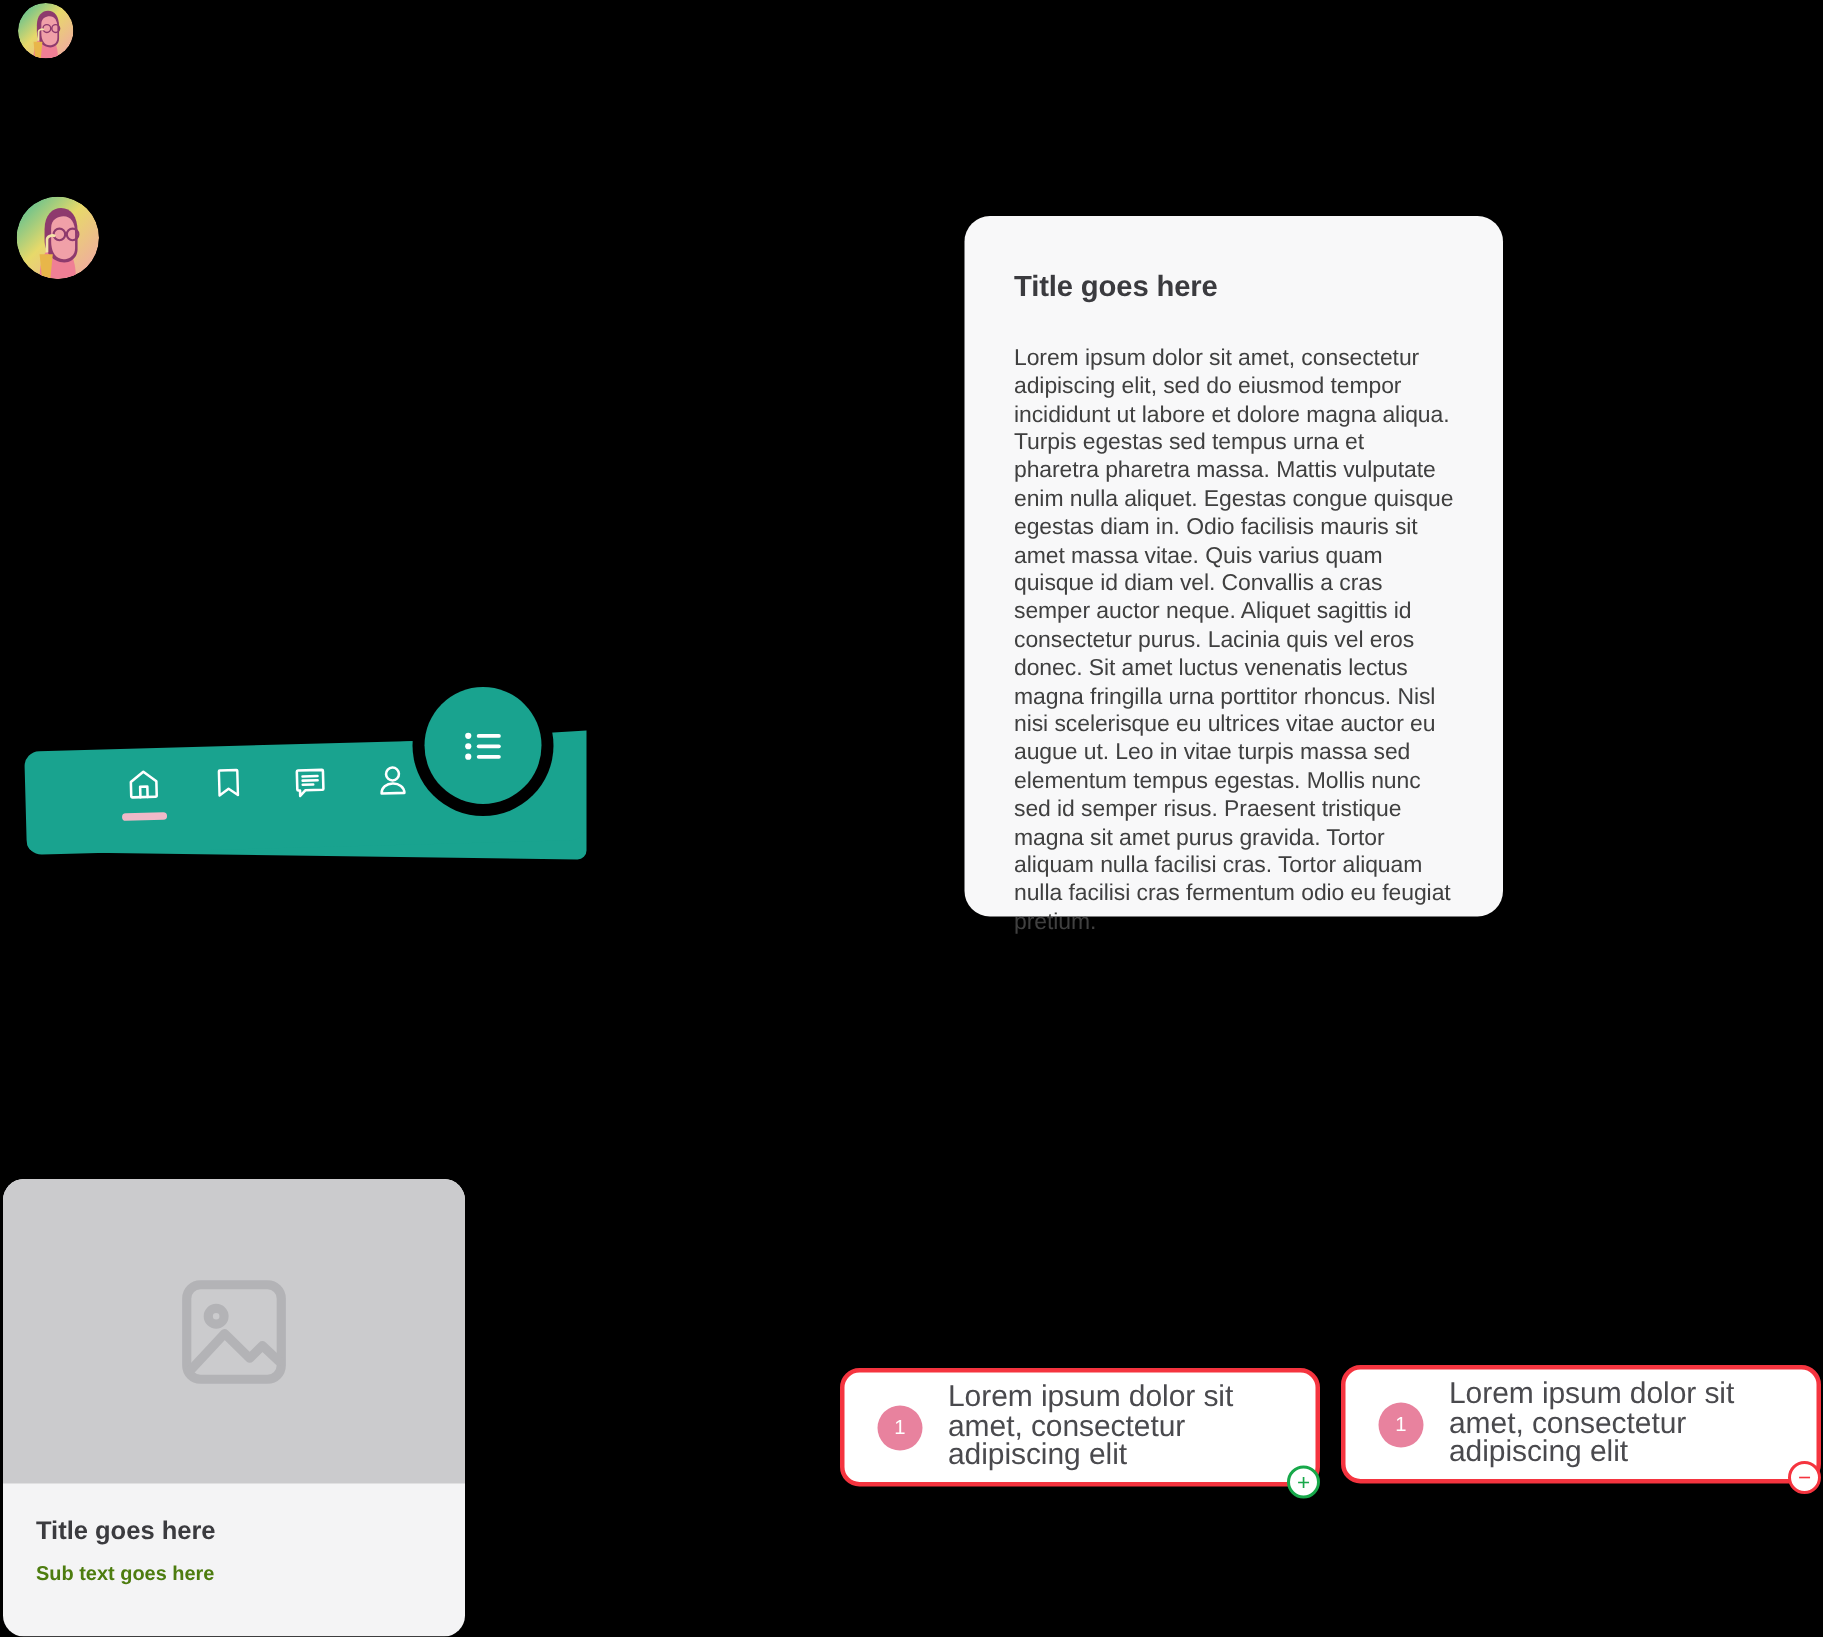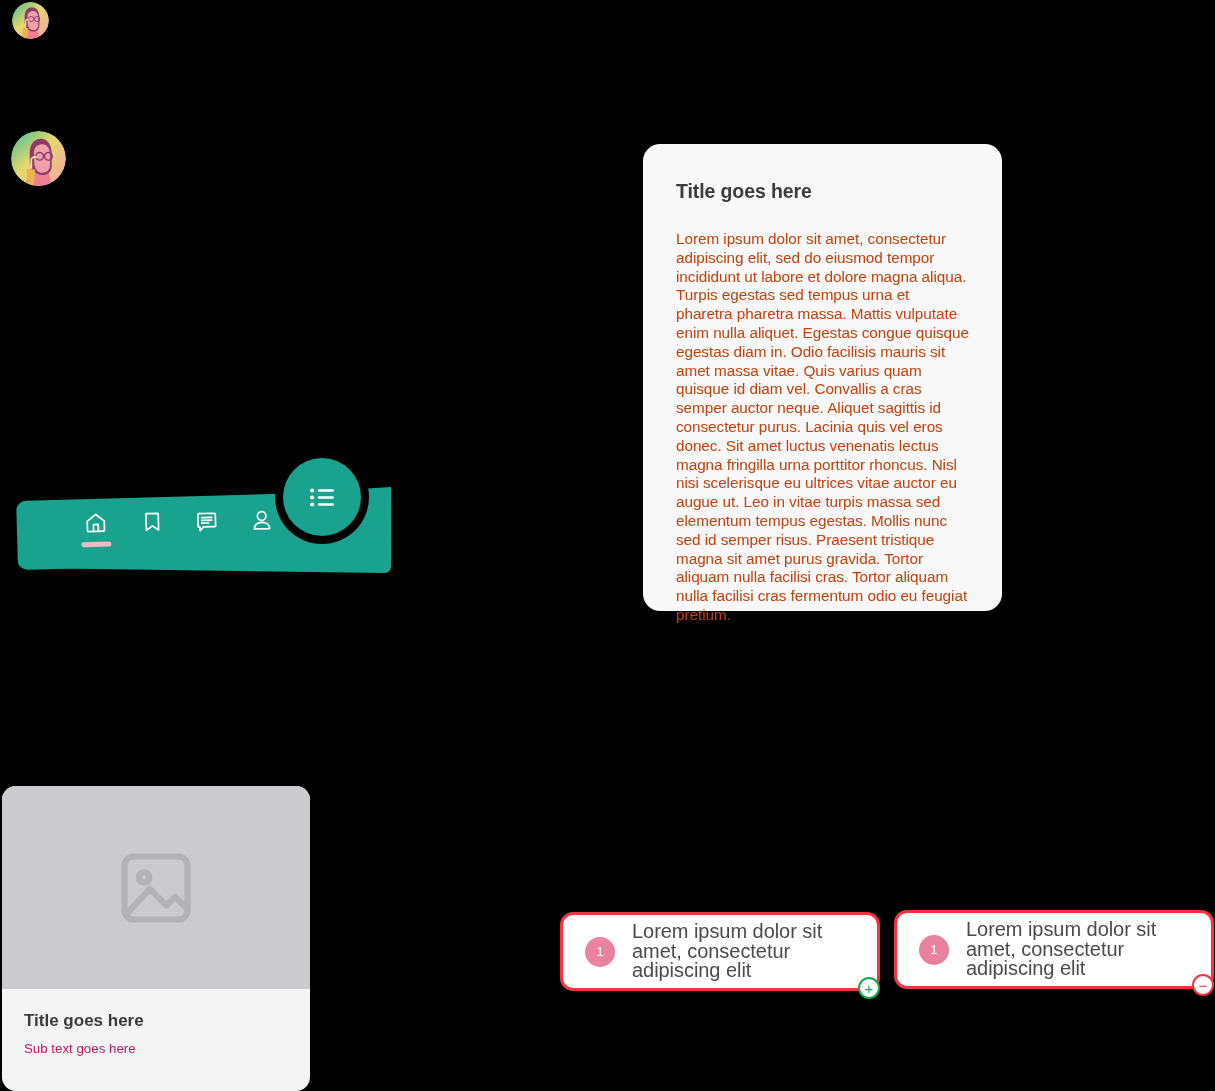--- a/index.html
+++ b/index.html
@@ -98,21 +98,21 @@
   .text-card .card-title {
     font-size: 19.5px;
     font-weight: bold;
     color: #3b3b3f;
     letter-spacing: -0.1px;
     margin-bottom: 27px;
   }
   .text-card .card-body {
     font-size: 15.3px;
     line-height: 18.8px;
-    color: #c2410c;
+    color: #404040;
     letter-spacing: -0.05px;
   }
 
   
   .image-card {
     position: absolute;
     left: 2px;
     top: 786px;
     width: 308px;
     height: 305px;
@@ -130,21 +130,22 @@
   }
   .image-card .meta { padding: 22px 22px 0 22px; }
   .image-card .meta-title {
     font-size: 17px;
     font-weight: bold;
     color: #3b3b3f;
     margin-bottom: 10px;
   }
   .image-card .meta-sub {
     font-size: 13.3px;
-    color: #be185d;
+    color: #4d7c0f;
+    font-weight: bold;
   }
 
   
   .list-card {
     position: absolute;
     height: 79px;
     background: #ffffff;
     border: 3px solid #f5343f;
     border-radius: 13px;
     display: flex;

